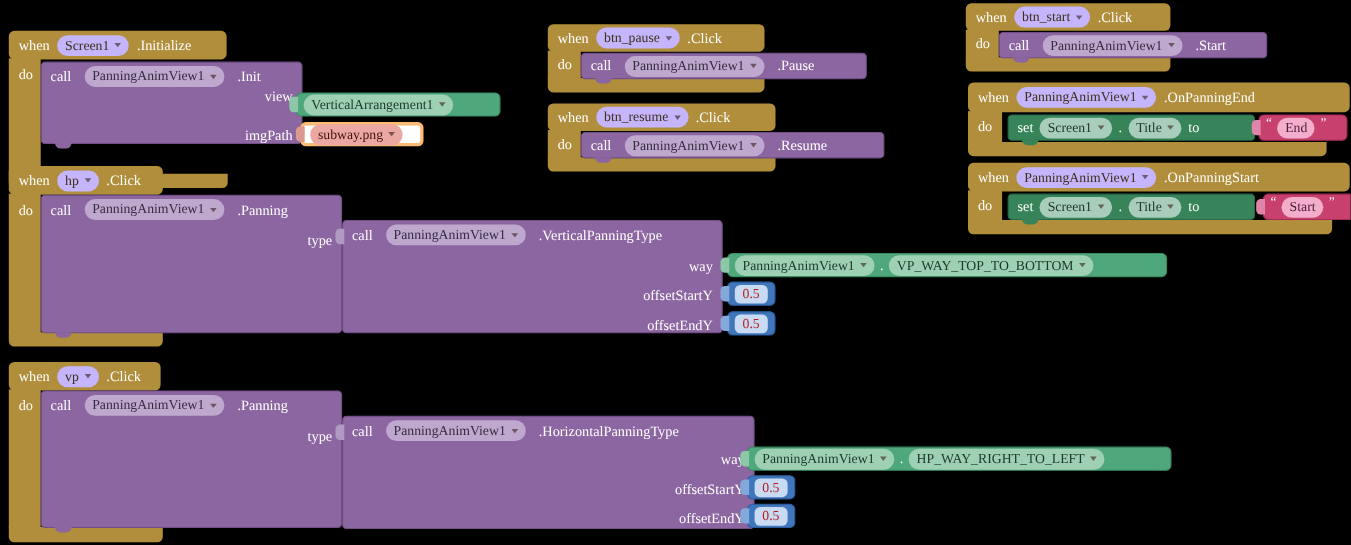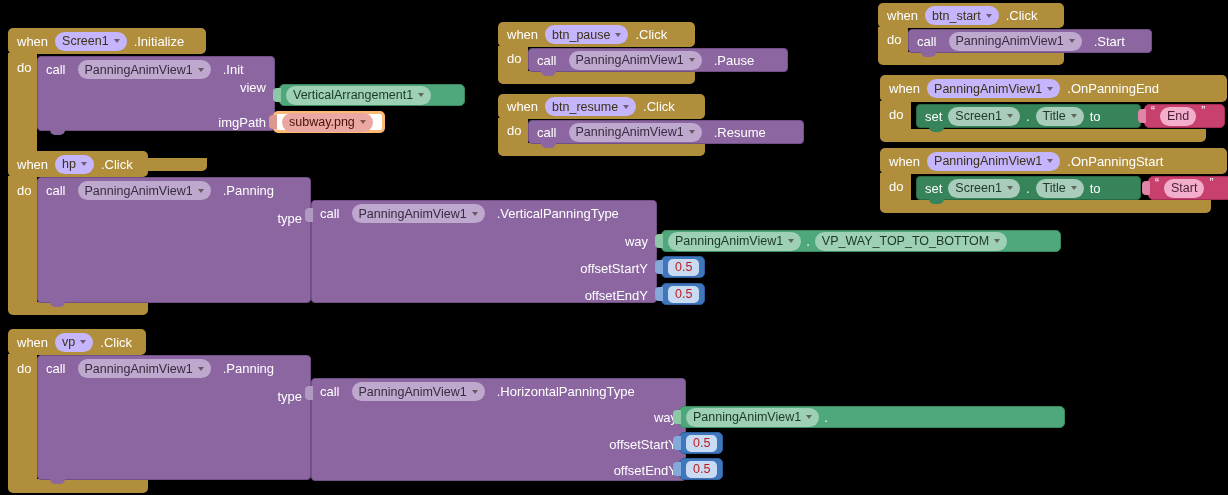--- a/index.html
+++ b/index.html
@@ -1,18 +1,18 @@
 <!DOCTYPE html>
 <html><head>
 <meta charset="utf-8">
 <style>
   html,body{margin:0;padding:0;background:#000;}
   .canvas{position:relative;width:1228px;height:495px;background:#000;overflow:hidden;
           font-family:"Liberation Sans",sans-serif;}
-  .grp{position:absolute;}
+  .grp{position:absolute;font-family:Liberation Serif, serif;}
   .part{position:absolute;box-sizing:border-box;}
   .gold{background:#B08E3B;}
   .header{display:flex;align-items:center;gap:7px;padding:0 9px;color:#fff;font-size:13px;
           border-radius:5px;white-space:nowrap;}
   .strip{color:#fff;font-size:13px;padding:7px 0 0 9px;}
   .bar{border-radius:0 0 5px 5px;}
   .stmt{position:absolute;box-sizing:border-box;background:#8C66A0;border:1px solid #715086;
         border-radius:4px;color:#fff;font-size:13px;}
   .row{display:flex;align-items:center;gap:12px;padding:0 8px;height:25px;white-space:nowrap;}
   .bump::after{content:"";position:absolute;left:12px;bottom:-5px;width:15px;height:5px;
@@ -67,21 +67,21 @@
         <span>call</span>
         <span class="pill lav">
           <span>PanningAnimView1</span>
           <i class="tri"></i>
         </span>
         <span>.Init</span>
       </div>
       <span class="plabel" style="right:8px;top:23px;margin-left:44px;">view</span>
       <span class="plabel" style="right:8px;top:58px;">imgPath</span>
     </div>
-    <div class="val green" style="left:271px;top:56px;width:186px;height:22px;">
+    <div class="val green" style="left:261px;top:56px;width:186px;height:22px;">
       <span class="pill pgr">
         <span>VerticalArrangement1</span>
         <i class="tri"></i>
       </span>
     </div>
     <div class="val redb" style="left:265px;top:83px;width:112px;height:22px;">
       <span class="pill prd">
         <span>subway.png</span>
         <i class="tri"></i>
       </span>
@@ -180,20 +180,24 @@
       <span class="plabel" style="right:8px;top:31px;">way</span>
       <span class="plabel" style="right:8px;top:58px;">offsetStartY</span>
       <span class="plabel" style="right:8px;top:84px;">offsetEndY</span>
     </div>
     <div class="val green" style="left:671px;top:77px;width:386px;height:22px;">
       <span class="pill pgr">
         <span>PanningAnimView1</span>
         <i class="tri"></i>
       </span>
       <span>.</span>
+      <span class="pill pgr">
+        <span>HP_WAY_RIGHT_TO_LEFT</span>
+        <i class="tri"></i>
+      </span>
     </div>
     <div class="val blue" style="left:671px;top:103px;width:44px;height:22px;">
       <span class="pill pbl">0.5</span>
     </div>
     <div class="val blue" style="left:671px;top:129px;width:44px;height:22px;">
       <span class="pill pbl">0.5</span>
     </div>
   </div>
 
   <div class="grp" style="left:498px;top:22px;width:300px;height:64px;">

